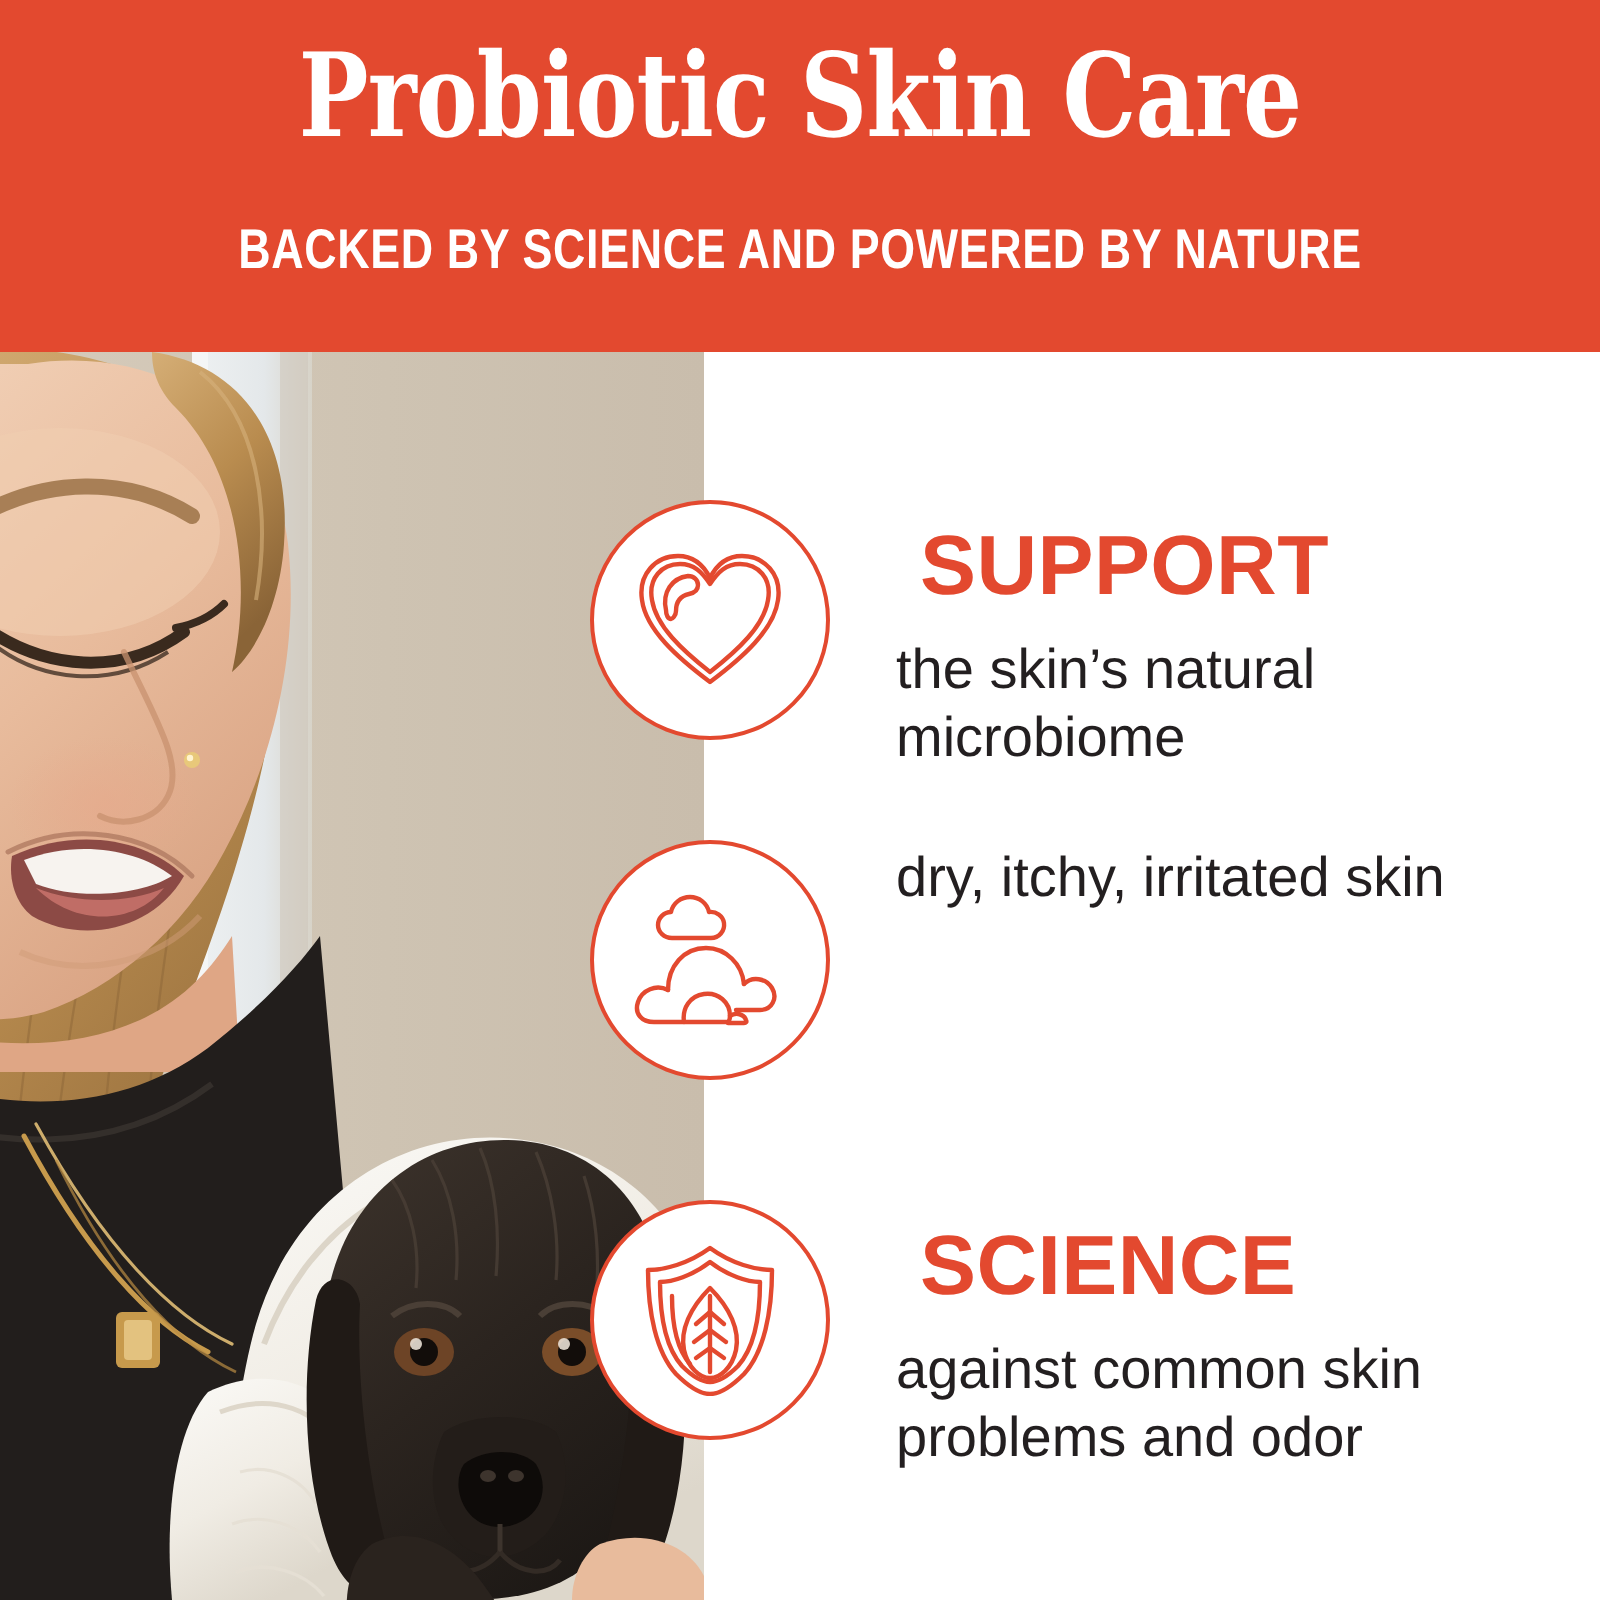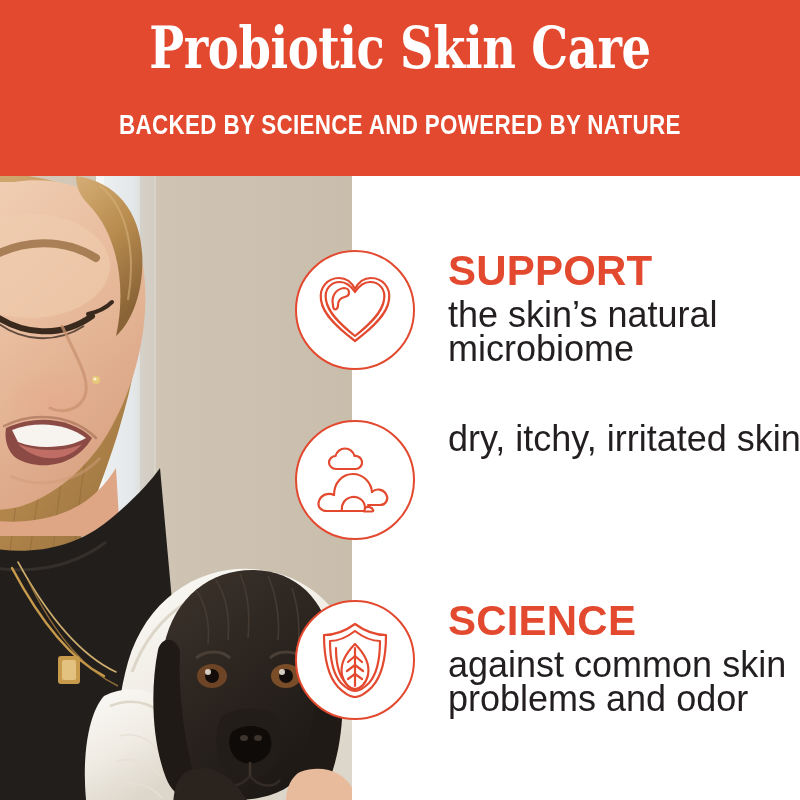--- a/index.html
+++ b/index.html
@@ -122,27 +122,27 @@
     top: -2px;
     width: 352px;
   }
   .benefit-heading {
     font-family: "Liberation Sans", sans-serif;
     font-weight: 700;
     font-size: 42px;
     line-height: 46px;
     color: #e3492f;
     letter-spacing: 0.2px;
-    margin: 0;
+    margin: 12px;
     white-space: nowrap;
   }
   .benefit-body {
     font-family: "Liberation Sans", sans-serif;
     font-weight: 400;
-    font-size: 36px;
+    font-size: 28px;
     line-height: 34px;
     color: #231f20;
     margin: 4px 0 0 0;
   }
   .benefit-body span { display: block; white-space: nowrap; }
 </style>
 </head>
 <body>
 
 <div class="poster">

